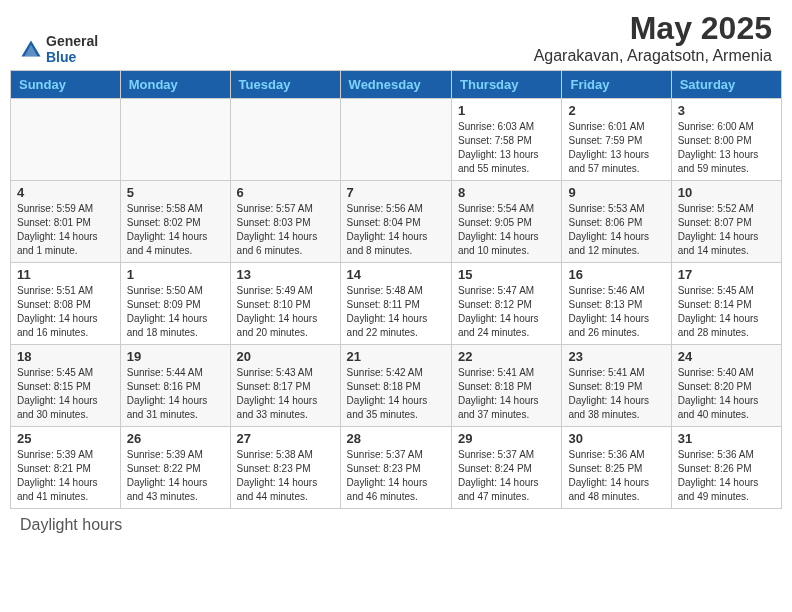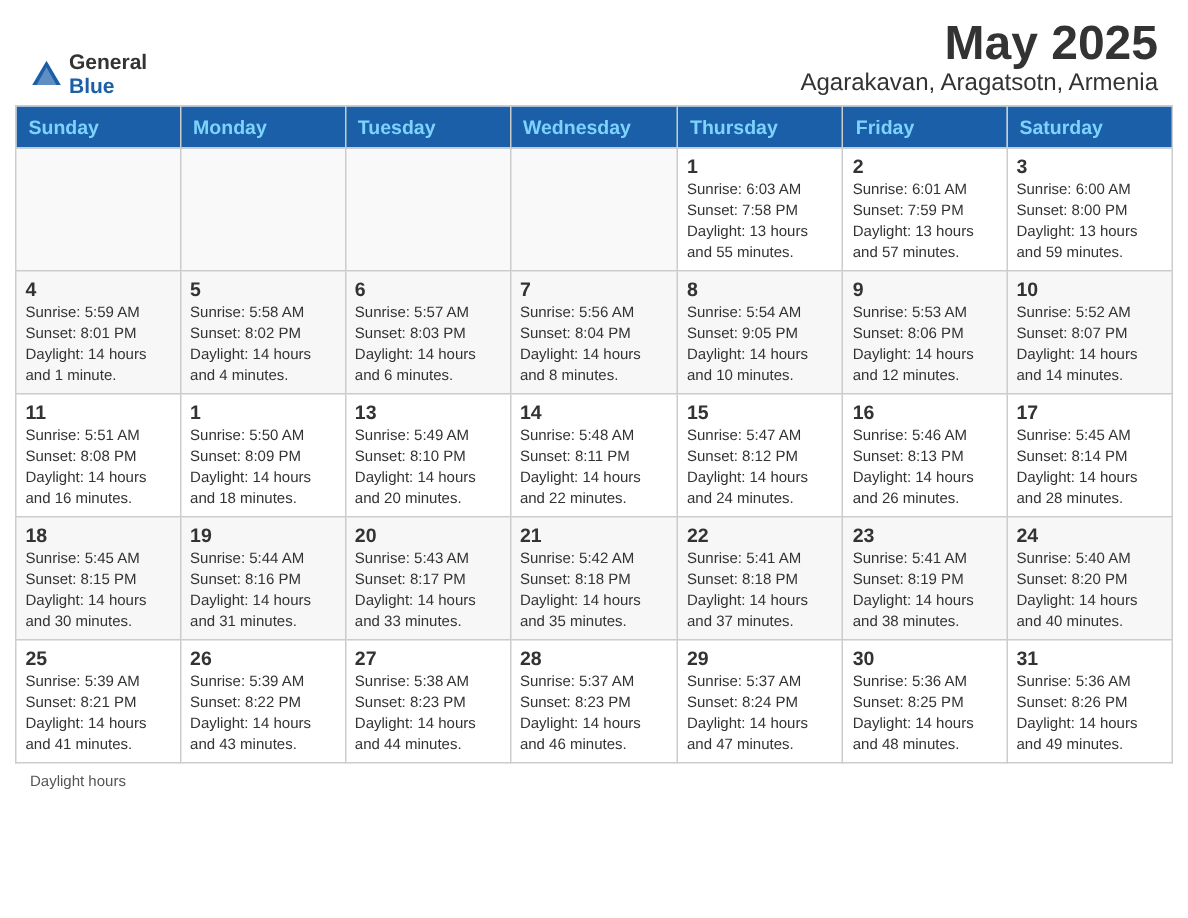--- a/index.html
+++ b/index.html
@@ -23,21 +23,21 @@
     
     .cal-cell { border: 1px solid #ccc; vertical-align: top; padding: 4px 6px; width: 113px; min-height: 85px; background: #fff; font-size: 10.5px; color: #333; }
     .cal-cell.empty { background: #f9f9f9; }
     .cal-cell.shaded { background: #f0f0f0; }
     
     .day-num { font-size: 13px; font-weight: bold; margin-bottom: 2px; }
     .cell-info { font-size: 10px; line-height: 1.4; color: #333; }
     
     tr:nth-child(even) td.cal-cell:not(.empty) { background: #f7f7f7; }
     
-    .note { font-size: 10px; color: #555; padding: 5px 20px; margin-top: 2px; }
+    .note { font-size: 16px; color: #555; padding: 5px 20px; margin-top: 2px; }
   </style>
 </head>
 <body>
 
 <div class="header">
   <div class="logo">
     <svg class="logo-icon" viewBox="0 0 30 30">
       <polygon points="15,2 28,24 2,24" fill="#1a5fa8"></polygon>
       <polygon points="15,8 24,24 6,24" fill="#fff" opacity="0.3"></polygon>
     </svg>

